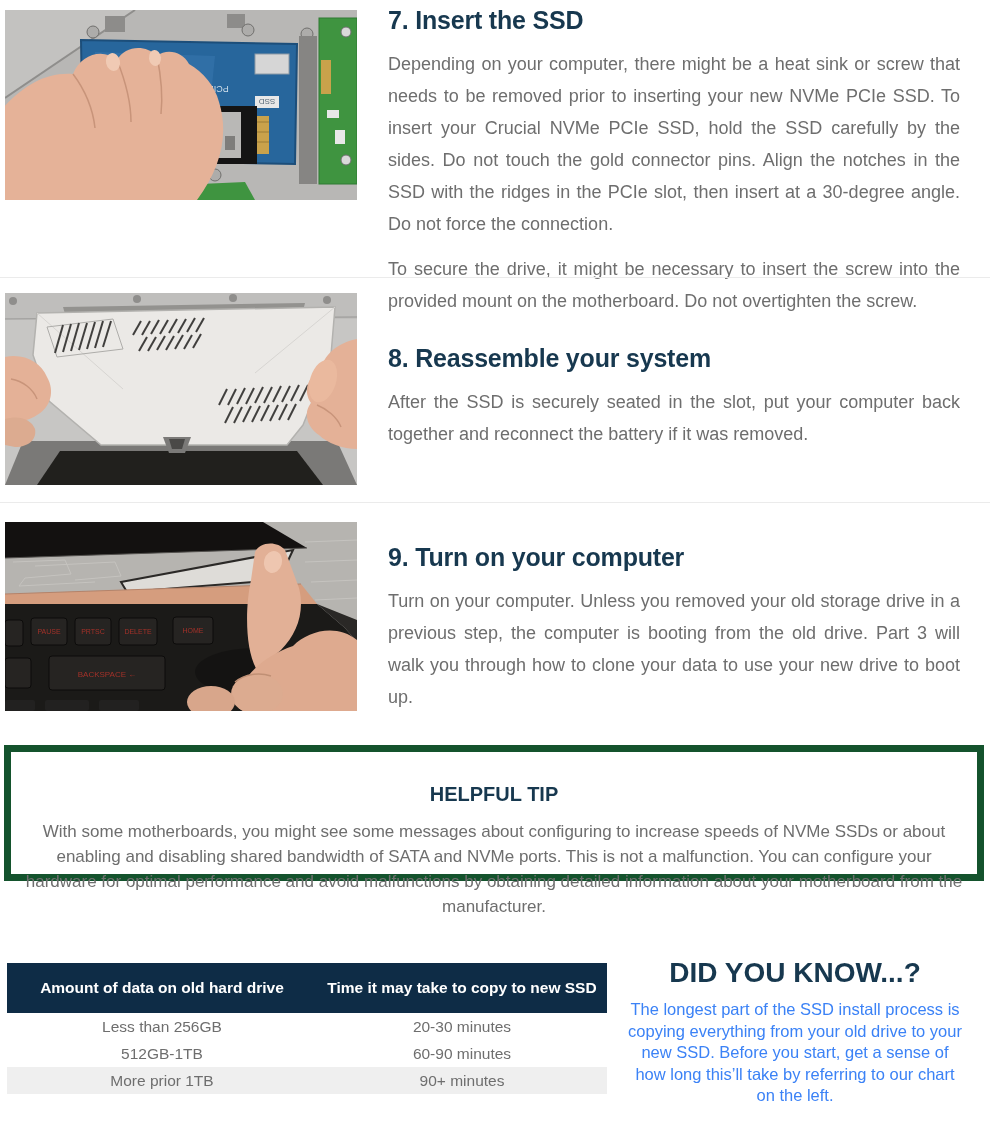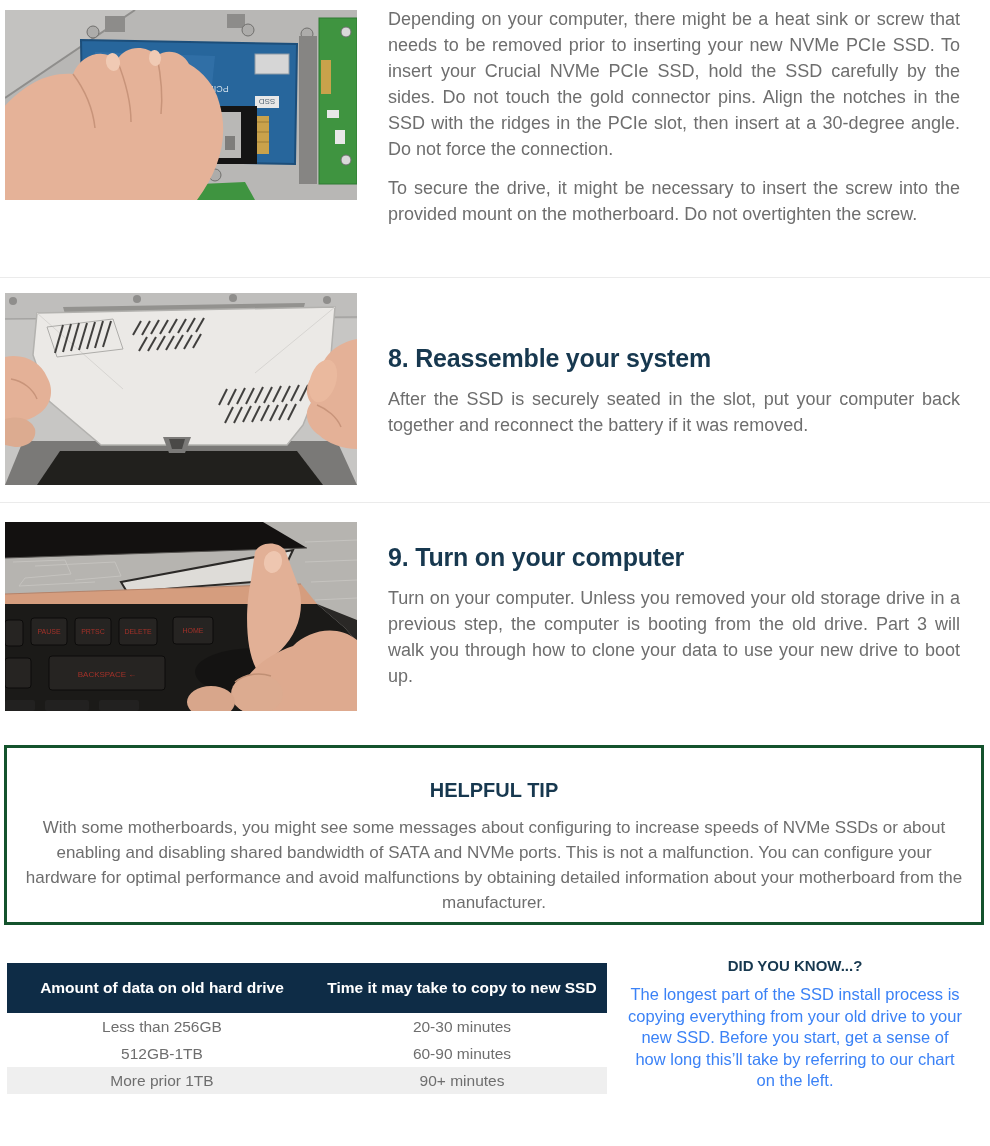--- a/index.html
+++ b/index.html
@@ -13,37 +13,37 @@
   #photo2{top:293px;height:192px;}
   #photo3{top:522px;height:197px;}
   .sep{position:absolute;left:0;width:990px;border-top:1px solid #ebebeb;height:0;}
   #sep1{top:277px;}
   #sep2{top:502px;}
   .step{position:absolute;left:388px;width:572px;}
   #step7{top:6px;}
   #step8{top:344px;}
   #step9{top:543px;}
   .step-title{font-size:25px;font-weight:700;color:#17384f;margin:0 0 13px 0;letter-spacing:-0.2px;}
-  .step-body p{margin:0 0 13px 0;font-size:18px;line-height:26px;color:#6e6e6e;text-align:justify;}
+  .step-body p{margin:0 0 13px 0;font-size:18px;line-height:32px;color:#6e6e6e;text-align:justify;}
   .tipbox{
-    position:absolute;left:4px;top:745px;width:980px;height:180px;box-sizing:border-box;
-    border:3px solid #14532d;background:#ffffff;text-align:center;
+    position:absolute;left:4px;top:745px;width:980px;height:136px;box-sizing:border-box;
+    border:7px solid #14532d;background:#ffffff;text-align:center;
   }
   .tip-title{margin:31px 0 0 0;font-size:20px;font-weight:700;color:#17384f;}
   .tip-body{margin:13px auto 0 auto;width:940px;font-size:17px;line-height:25px;color:#6e6e6e;}
   .datatable{position:absolute;left:7px;top:963px;width:600px;border-collapse:collapse;table-layout:fixed;}
   .datatable th{
     background:#0e2c46;color:#ffffff;font-size:15.5px;font-weight:700;height:30px;
     text-align:center;padding:10px;
   }
   .datatable th:first-child{width:290px;}
   .datatable td{font-size:15.5px;color:#6e6e6e;height:27px;text-align:center;padding:0;}
   .datatable tr.alt td{background:#efefef;}
   .dyk{position:absolute;left:628px;top:957px;width:334px;text-align:center;}
-  .dyk-title{margin:0 0 10px 0;font-size:15px;font-weight:700;color:#17384f;}
+  .dyk-title{margin:0 0 10px 0;font-size:28px;font-weight:700;color:#17384f;}
   .dyk-body{font-size:16.5px;line-height:21.5px;color:#3b82f6;margin:0;}
 </style>
 </head>
 <body>
 
 <div class="page">
 
   <div class="photo" id="photo1">
     <svg viewBox="0 0 352 190" width="352" height="190">
       <rect width="352" height="190" fill="#b8b7b5"></rect>
@@ -216,20 +216,21 @@
         <ellipse cx="268" cy="40" rx="9" ry="11" fill="#efc9b2" transform="rotate(15 268 40)" opacity="0.9"></ellipse>
         <path d="M352,118 C 332,102 304,108 288,124 C 264,132 244,148 236,166 C 230,178 232,186 238,189 L 352,189 Z" fill="#deaa8f"></path>
         <ellipse cx="252" cy="172" rx="26" ry="20" fill="#dcab90"></ellipse>
         <ellipse cx="206" cy="180" rx="24" ry="16" fill="#d8a68b"></ellipse>
         <path d="M230,160 C 240,152 254,150 266,154" stroke="#c09075" stroke-width="1.5" fill="none"></path>
       </g>
     </svg>
   </div>
 
   <section class="step" id="step7">
+    <h2 class="step-title">7. Insert the SSD</h2>
     <div class="step-body">
       <p>Depending on your computer, there might be a heat sink or screw that needs to be removed prior to inserting your new NVMe PCIe SSD. To insert your Crucial NVMe PCIe SSD, hold the SSD carefully by the sides. Do not touch the gold connector pins. Align the notches in the SSD with the ridges in the PCIe slot, then insert at a 30-degree angle. Do not force the connection.</p>
       <p>To secure the drive, it might be necessary to insert the screw into the provided mount on the motherboard. Do not overtighten the screw.</p>
     </div>
   </section>
 
   <div class="sep" id="sep1"></div>
 
   <section class="step" id="step8">
     <h2 class="step-title">8. Reassemble your system</h2>

